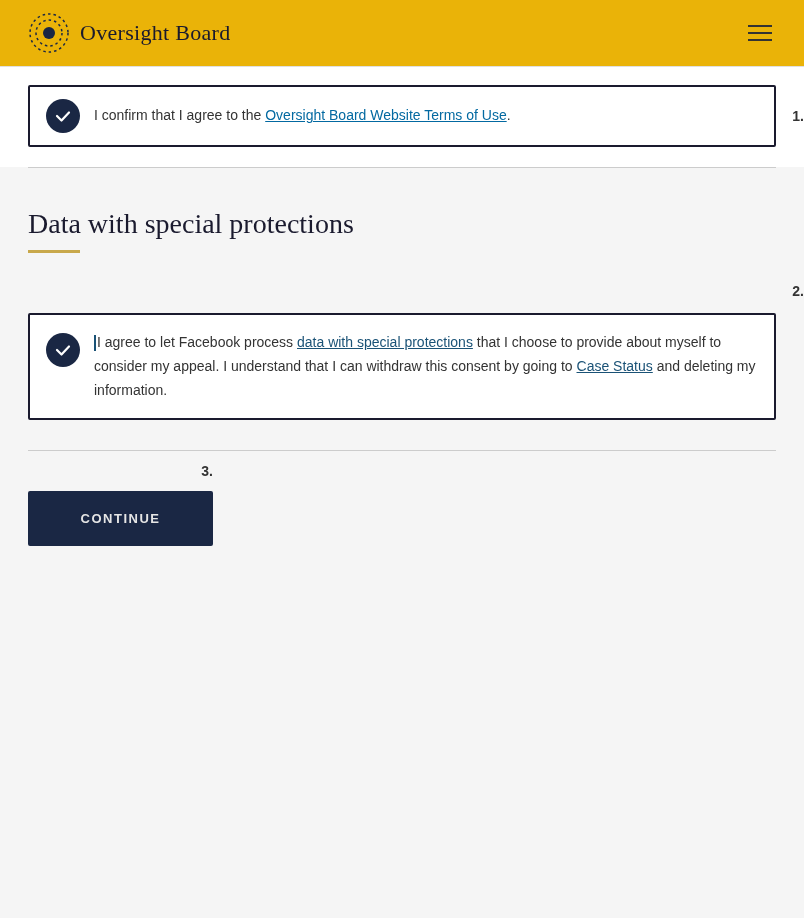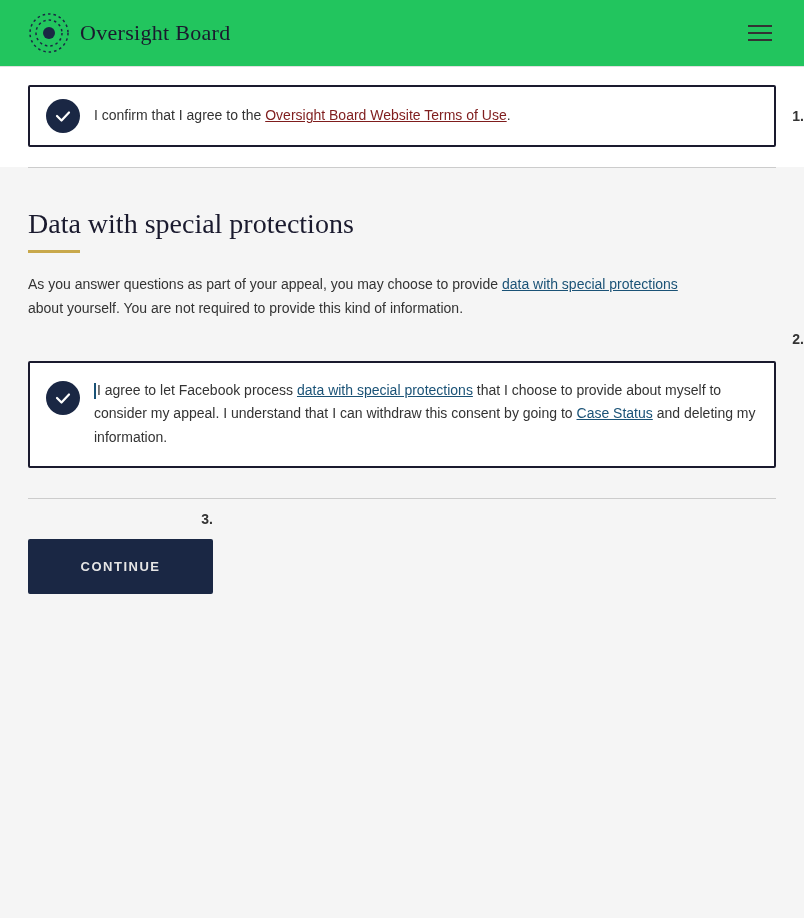--- a/index.html
+++ b/index.html
@@ -11,21 +11,21 @@
     body {
       font-family: Georgia, 'Times New Roman', serif;
       background-color: #f5f5f5;
       width: 804px;
       min-height: 918px;
       color: #222;
     }
 
     
     .header {
-      background-color: #22c55e;
+      background-color: #eab308;
       display: flex;
       align-items: center;
       justify-content: space-between;
       padding: 12px 28px;
       border-bottom: 1px solid #e0e0e0;
     }
 
     .logo-area {
       display: flex;
       align-items: center;
@@ -125,21 +125,21 @@
     }
 
     .checkbox-text {
       font-size: 14px;
       color: #333;
       font-family: Arial, sans-serif;
       line-height: 1.4;
     }
 
     .checkbox-text a {
-      color: #7f1d1d;
+      color: #0369a1;
     }
 
     
     .divider {
       height: 1px;
       background-color: #ccc;
       margin: 0 28px;
     }
 
     
@@ -275,23 +275,20 @@
     </div>
     <span class="step-number">1.</span>
   </div>
 </div>
 
 <div class="divider"></div>
 
 <div class="main-content">
   <h2 class="section-title">Data with special protections</h2>
   <div class="title-underline"></div>
-  <p class="section-body">
-    <span>As you answer questions as part of your appeal, you may choose to provide </span><a href="#">data with special protections</a><span> about yourself. You are not required to provide this kind of information.</span>
-  </p>
 </div>
 
 <div class="section-bottom">
   <div style="position: relative;">
     <span class="step-number-2">2.</span>
     <div class="checkbox-row-2">
       <div class="checkmark-circle" style="margin-top: 2px;">
         <svg viewBox="0 0 18 18" fill="none" xmlns="http://www.w3.org/2000/svg">
           <path d="M3 9L7.5 13.5L15 5.5" stroke="white" stroke-width="2.2" stroke-linecap="round" stroke-linejoin="round"></path>
         </svg>

